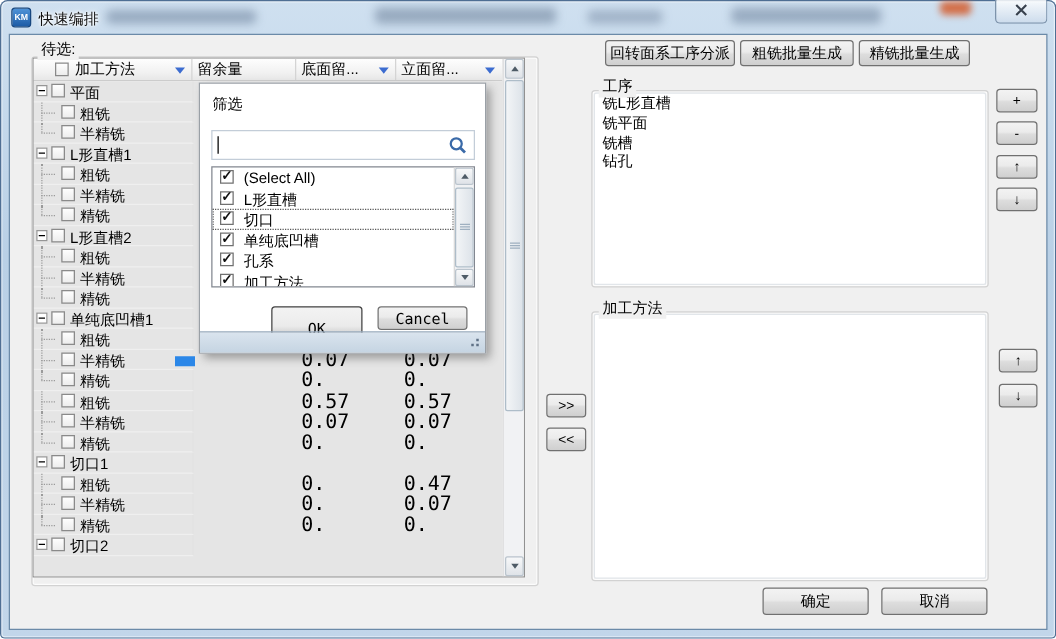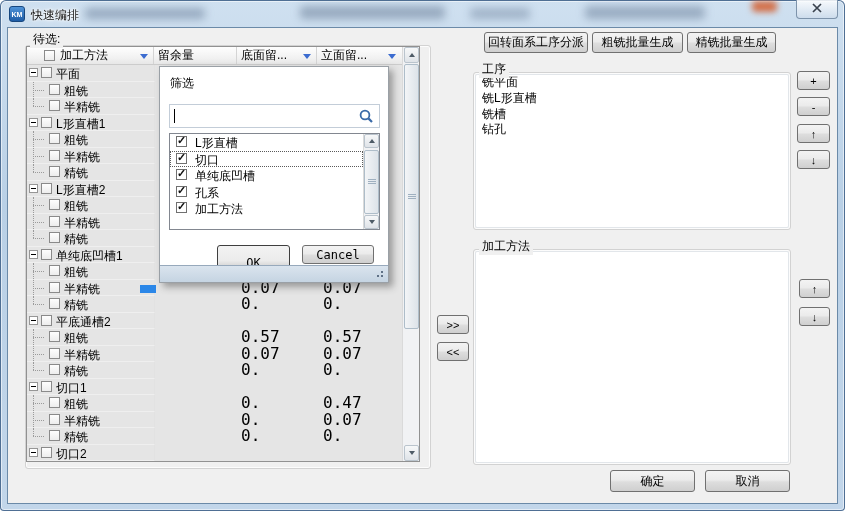--- a/index.html
+++ b/index.html
@@ -311,31 +311,20 @@
               <span class="vline half"></span>
               <span class="hline"></span>
               <span class="cb c"></span>
               <span class="tlabel c">精铣</span>
             </div>
             <div class="vcell v3">0.</div>
             <div class="vcell v4">0.</div>
           </div>
           <div class="t-row">
             <div class="cell-tree">
-              <span class="expander">
-                <span class="minus"></span>
-              </span>
-              <span class="cb g"></span>
-              <span class="tlabel g">平底通槽2</span>
-            </div>
-            <div class="vcell v3"></div>
-            <div class="vcell v4"></div>
-          </div>
-          <div class="t-row">
-            <div class="cell-tree">
               <span class="vline"></span>
               <span class="hline"></span>
               <span class="cb c"></span>
               <span class="tlabel c">粗铣</span>
             </div>
             <div class="vcell v3">0.57</div>
             <div class="vcell v4">0.57</div>
           </div>
           <div class="t-row">
             <div class="cell-tree">
@@ -435,20 +424,24 @@
           <svg width="17" height="17" viewBox="0 0 17 17">
               <circle cx="7" cy="7" r="4.4" fill="none" stroke="#3a6aa8" stroke-width="1.8"></circle>
               <path d="M10.4 10.4 L14 14" stroke="#3a6aa8" stroke-width="2.2"></path>
             </svg>
         </span>
       </div>
       <div class="flist">
         <div class="flist-items">
             <div class="fitem">
               <span class="fcb checked"></span>
+              <span class="flabel">(Select All)</span>
+            </div>
+            <div class="fitem">
+              <span class="fcb checked"></span>
               <span class="flabel">L形直槽</span>
             </div>
             <div class="fitem focused">
               <span class="fcb checked"></span>
               <span class="flabel">切口</span>
             </div>
             <div class="fitem">
               <span class="fcb checked"></span>
               <span class="flabel">单纯底凹槽</span>
             </div>
@@ -479,22 +472,22 @@
         <span class="gripdots"></span>
       </div>
     </div>
 
     <button class="btn small-btn" style="left:429px;top:287px;width:32px;height:19px;">&gt;&gt;</button>
     <button class="btn small-btn" style="left:429px;top:314px;width:32px;height:19px;">&lt;&lt;</button>
 
     <div class="group-label" style="left:471px;top:33px;">工序</div>
     <div class="group-box" style="left:465px;top:44px;width:318px;height:158px;">
       <div class="white-list">
+          <div class="plist-item">铣L形直槽</div>
           <div class="plist-item">铣平面</div>
-          <div class="plist-item">铣L形直槽</div>
           <div class="plist-item">铣槽</div>
           <div class="plist-item">钻孔</div>
         </div>
     </div>
     <button class="btn small-btn" style="left:789px;top:43px;width:33px;height:19px;">+</button>
     <button class="btn small-btn" style="left:789px;top:69px;width:33px;height:19px;">-</button>
     <button class="btn small-btn" style="left:789px;top:96px;width:33px;height:19px;">↑</button>
     <button class="btn small-btn" style="left:789px;top:122px;width:33px;height:19px;">↓</button>
 
     <div class="group-label" style="left:471px;top:210px;">加工方法</div>

